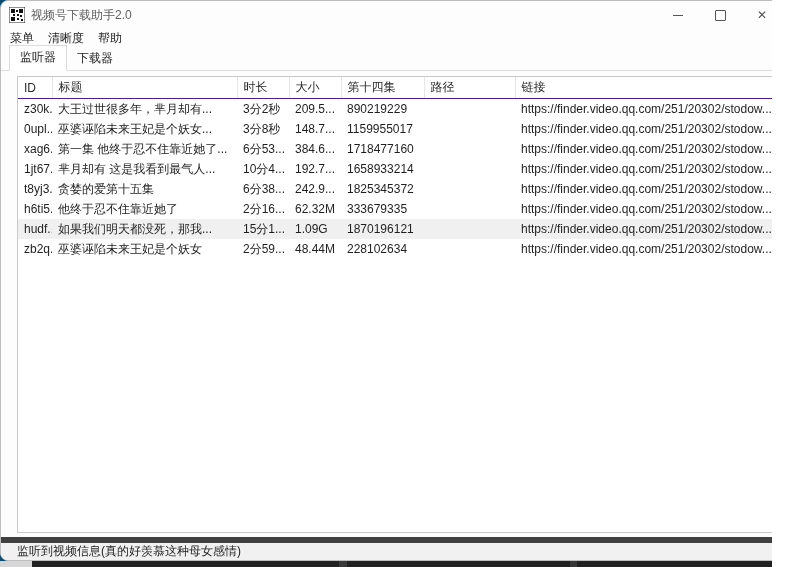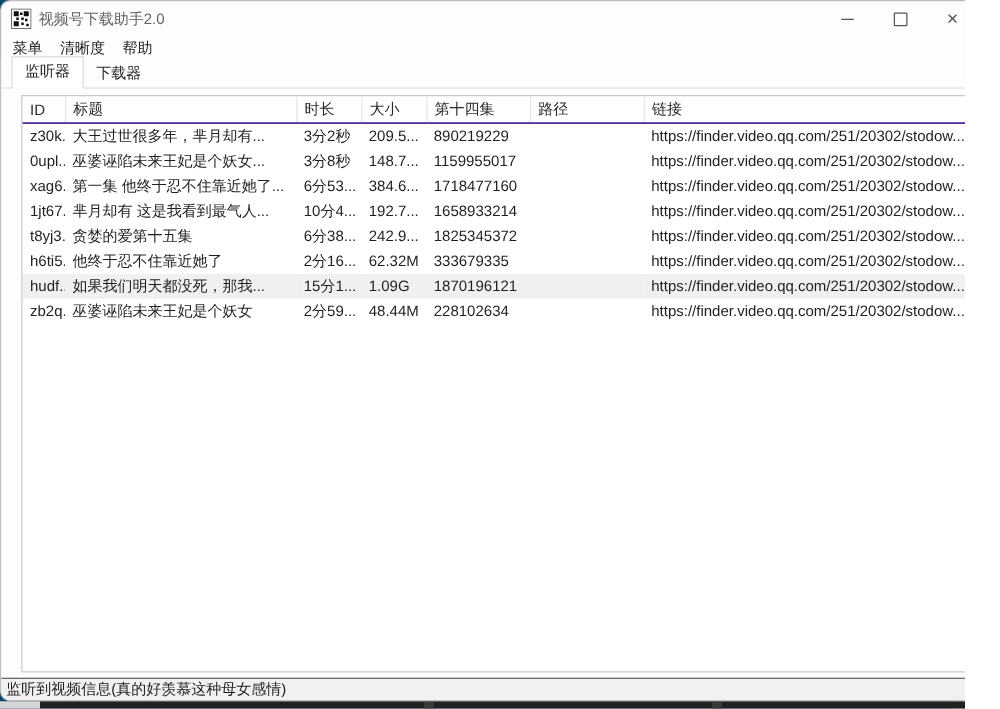--- a/index.html
+++ b/index.html
@@ -41,22 +41,22 @@
   .table-wrap{position:absolute;left:16px;top:5px;width:770px;bottom:4px;
     border:1px solid #c9c9c9;background:#fff;overflow:hidden;}
   table.grid{border-collapse:collapse;table-layout:fixed;width:770px;font-size:12px;color:#1f1f1f;}
   table.grid th{font-weight:normal;text-align:left;height:21px;padding:0 2px 0 6px;
     border-right:1px solid #e6e6e6;border-bottom:1px solid #4c1d95;
     white-space:nowrap;overflow:hidden;color:#2a2a2a;}
   table.grid th:last-child{border-right:none;}
   table.grid td{height:20px;padding:0 2px 0 6px;white-space:nowrap;overflow:hidden;color:#1f1f1f;}
   table.grid tr.selected td{background:#f0f0f0;}
 
-  .statusbar{flex:0 0 17px;height:17px;background:#f1f1f1;border-top:1px solid #404040;
-    display:flex;align-items:flex-start;padding-left:4px;}
+  .statusbar{flex:0 0 17px;height:17px;background:#f1f1f1;border-top:6px solid #404040;
+    display:flex;align-items:flex-start;padding-left:16px;}
   .status-text{font-size:12px;color:#1f1f1f;white-space:nowrap;}
 </style>
 </head>
 <body>
 
 <div class="screen">
 
   <div class="bg-right">
     <div class="bg-right-thumb"></div>
   </div>

